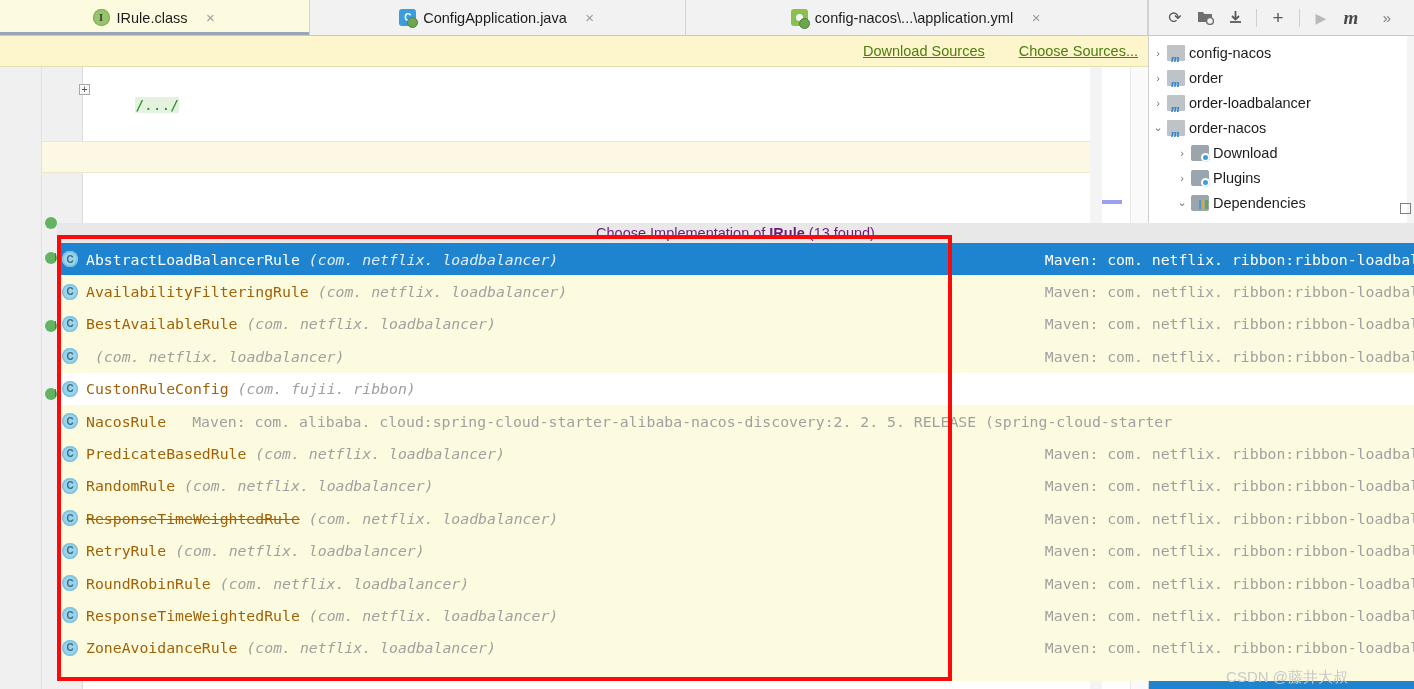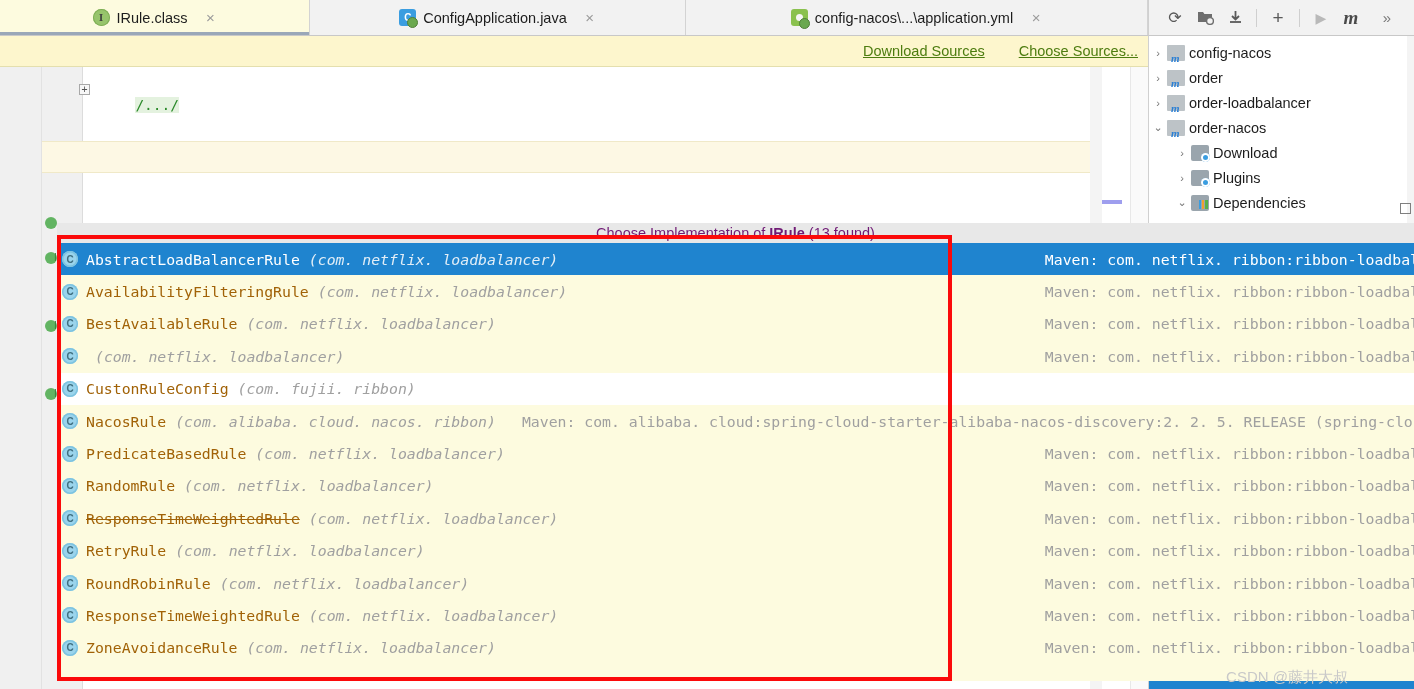--- a/index.html
+++ b/index.html
@@ -538,21 +538,20 @@
 
     <div class="prow" style="background:#ffffff;">
       <span class="pic">C</span>
       <span class="pname">CustonRuleConfig</span>
       <span class="ppkg">(com. fujii. ribbon)</span>
     </div>
 
     <div class="prow">
       <span class="pic">C</span>
       <span class="pname">NacosRule</span>
-      <span class="ppkg">(com. alibaba. cloud. nacos. ribbon)</span>
       <span class="pmaven inline">Maven: com. alibaba. cloud:spring-cloud-starter-alibaba-nacos-discovery:2. 2. 5. RELEASE (spring-cloud-starter</span>
     </div>
 
     <div class="prow">
       <span class="pic">C</span>
       <span class="pname">PredicateBasedRule</span>
       <span class="ppkg">(com. netflix. loadbalancer)</span>
       <span class="pmaven right">Maven: com. netflix. ribbon:ribbon-loadbal</span>
     </div>
 

